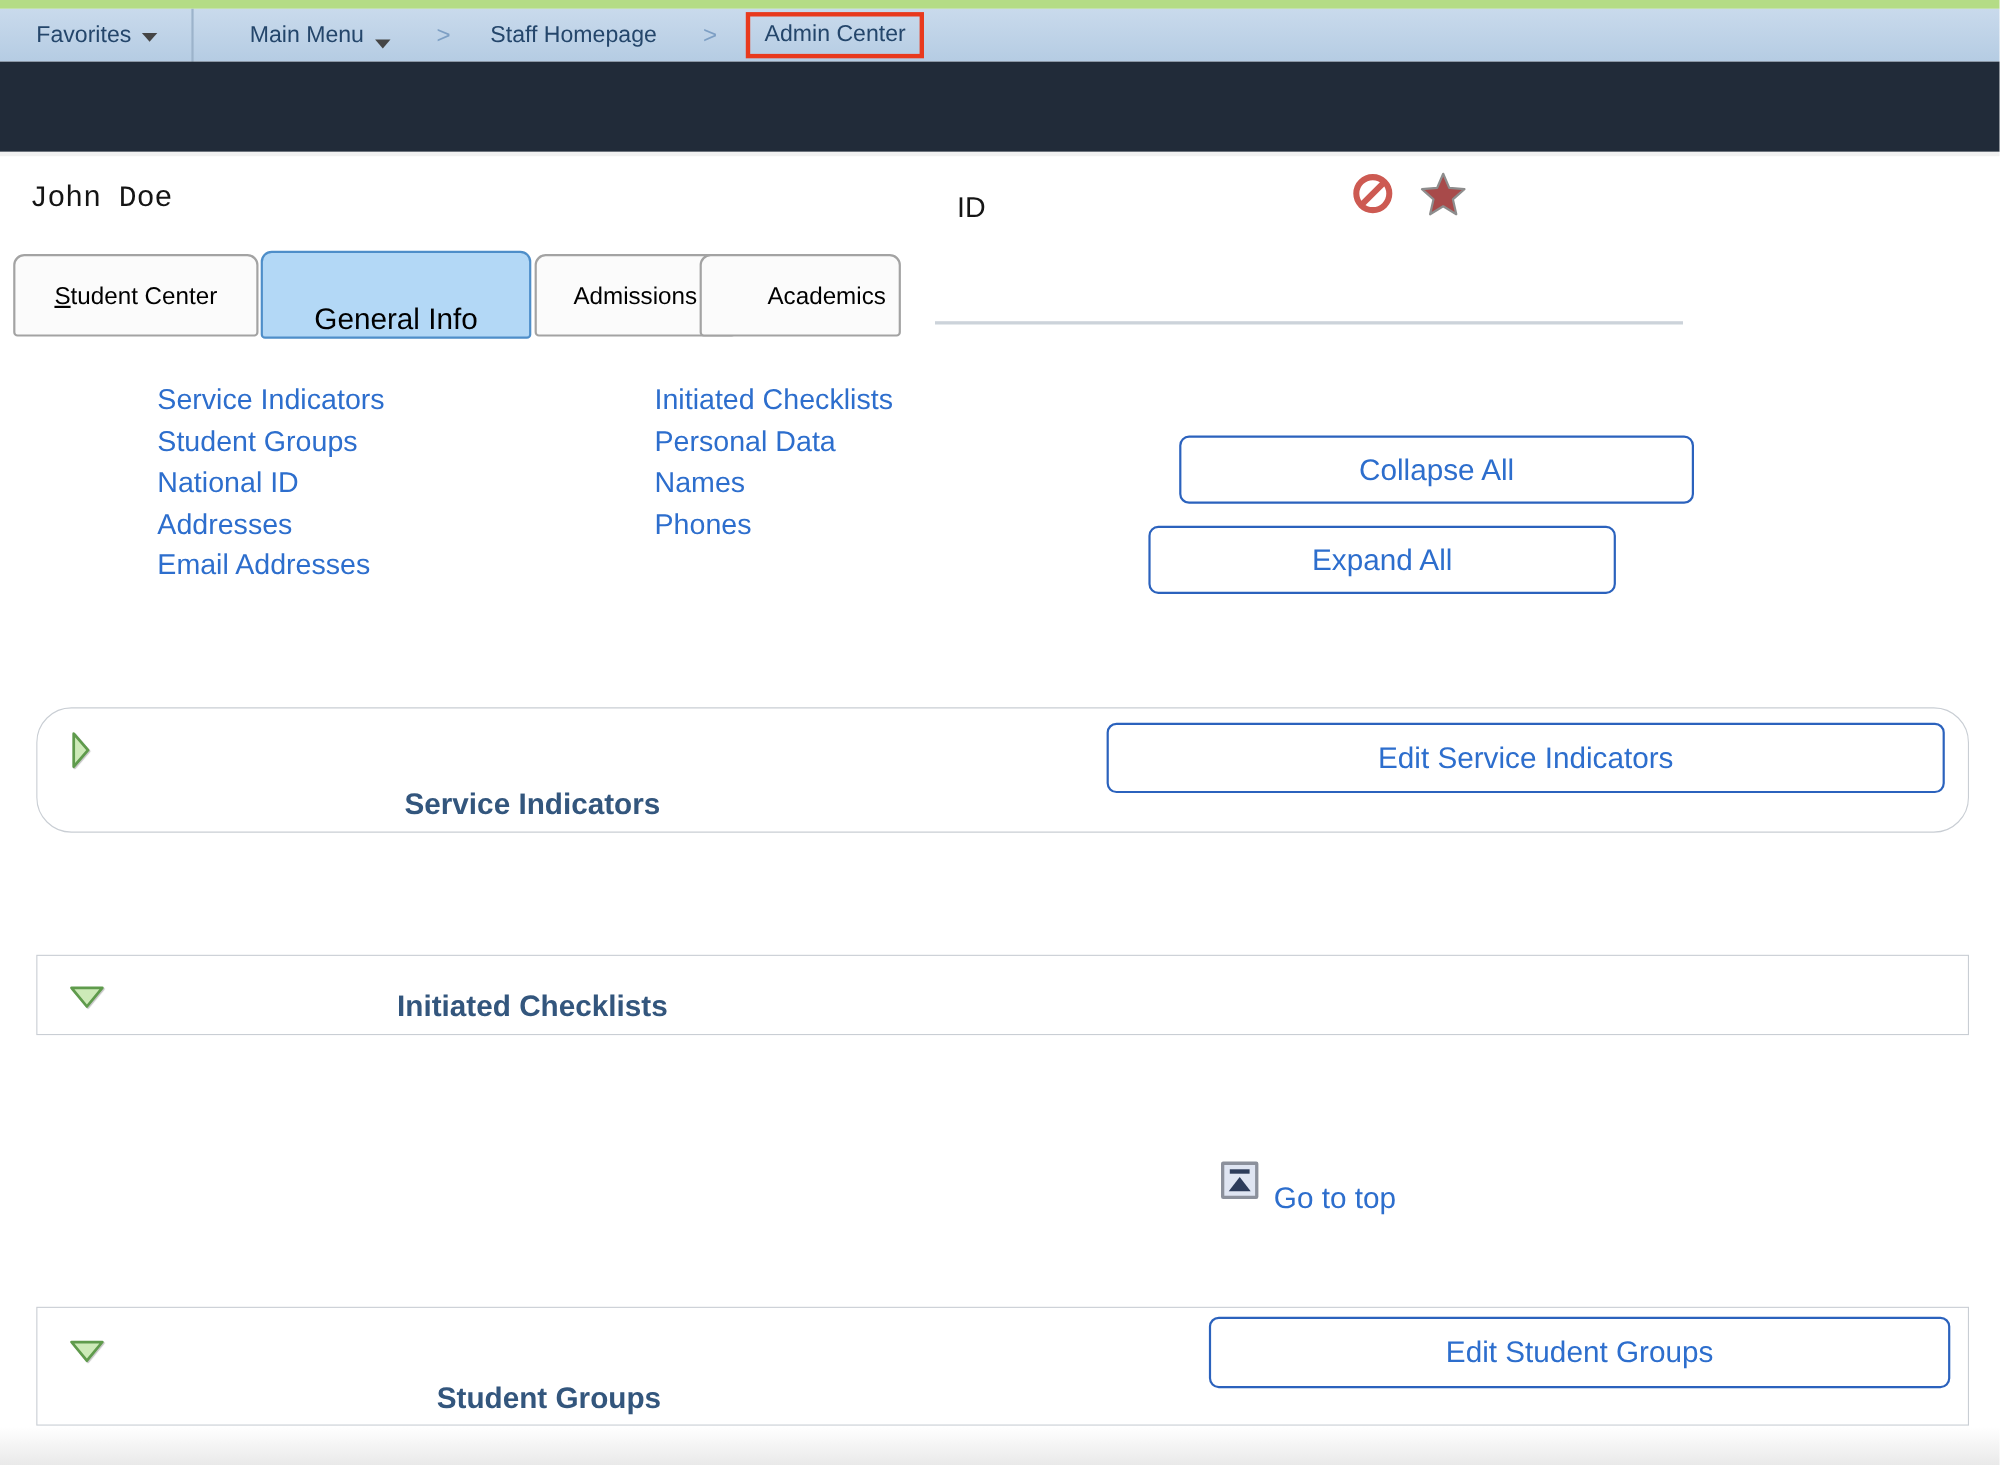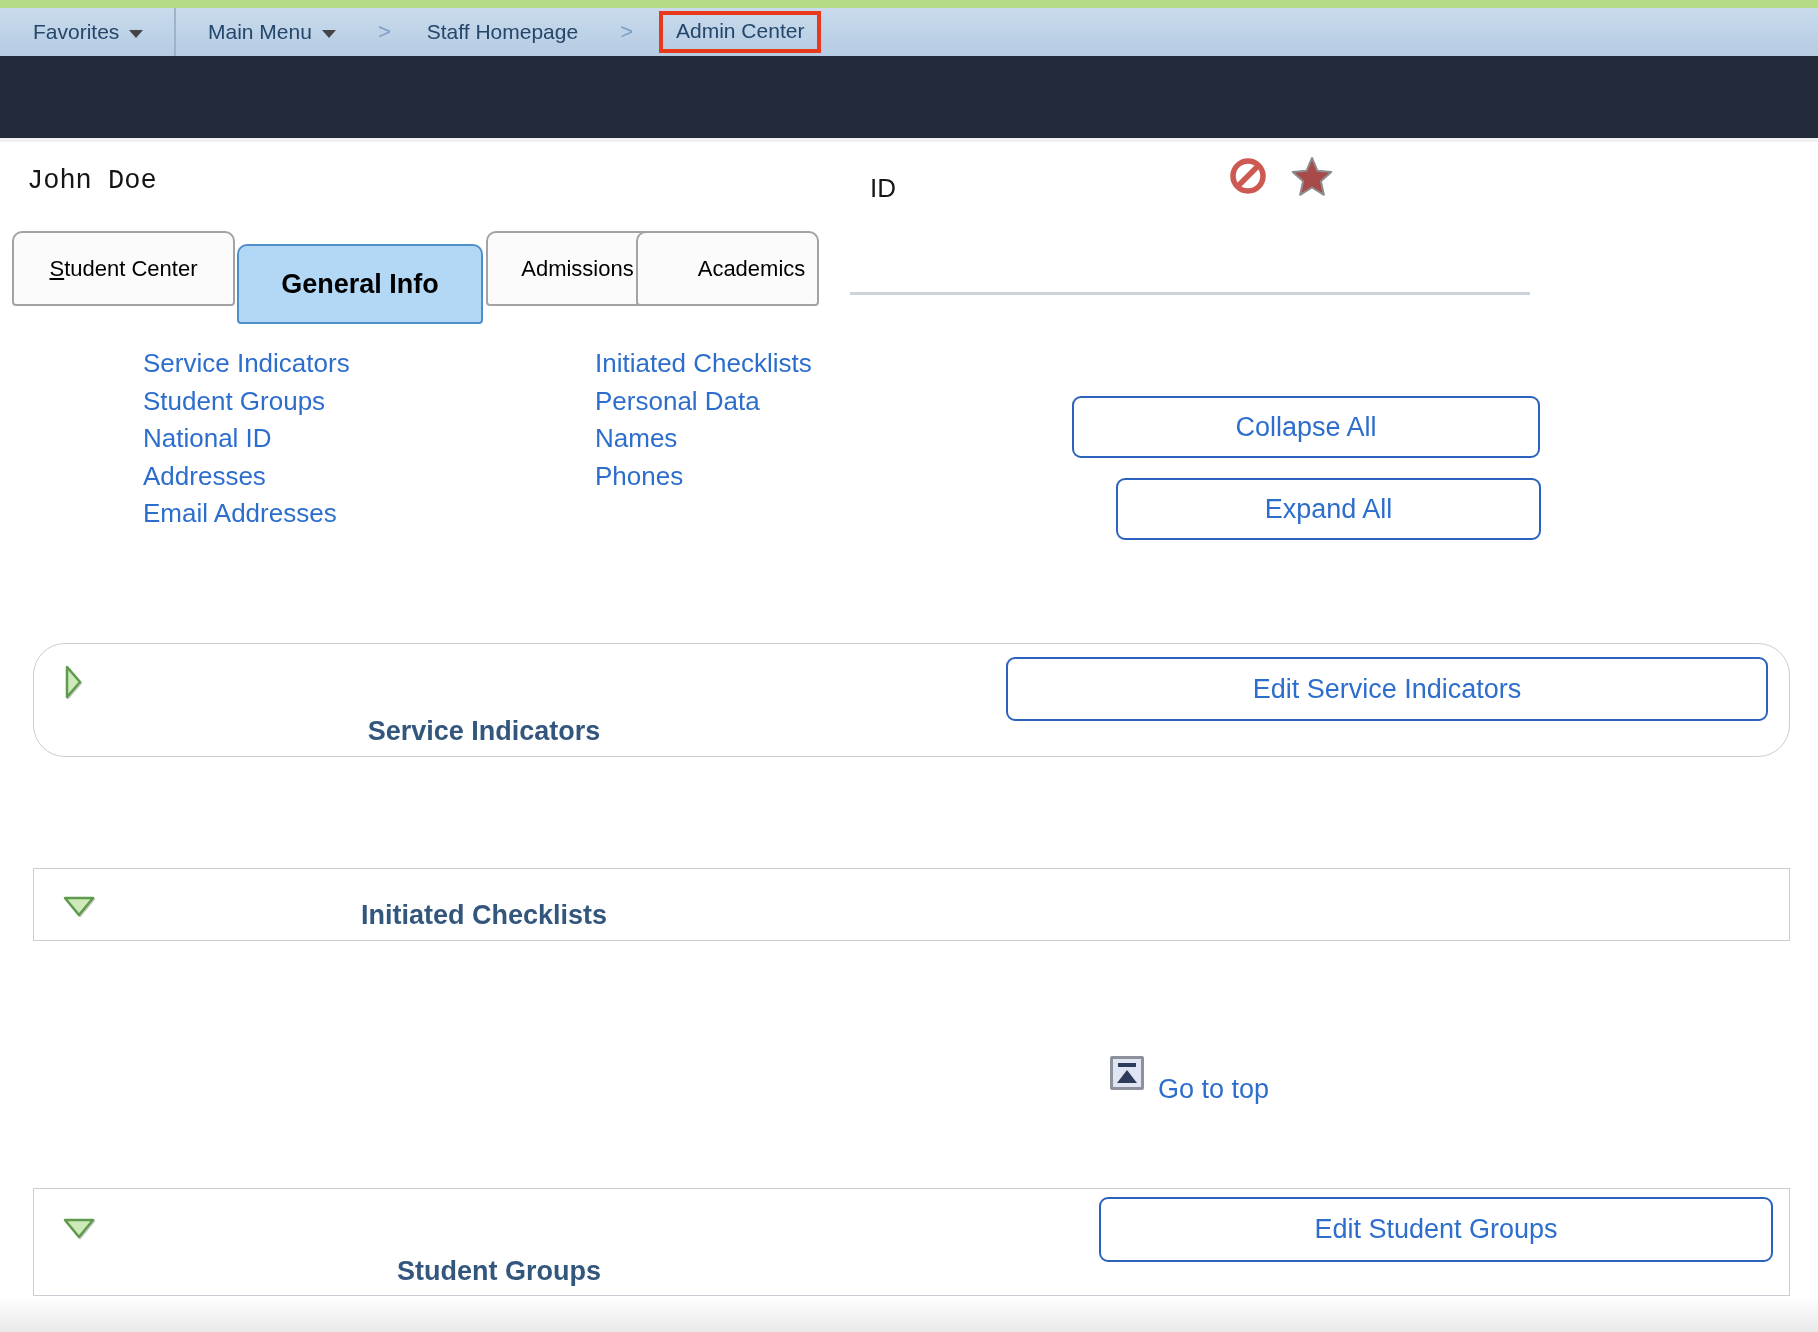--- a/index.html
+++ b/index.html
@@ -7,21 +7,21 @@
   body { font-family: "Liberation Sans", "DejaVu Sans", sans-serif; }
   .page { position: relative; width: 1818px; height: 1332px; background: #ffffff; overflow: hidden; }
 
   
   .top-strip { position: absolute; left: 0; top: 0; width: 1818px; height: 8px; background: #b4dc86; }
   .breadcrumb-bar { position: absolute; left: 0; top: 8px; width: 1818px; height: 48px;
     background: linear-gradient(#c9daec, #b5cce3); display: flex; align-items: center;
     color: #24466b; font-size: 21px; }
   .bc-favorites { display: flex; align-items: center; height: 100%; padding-left: 33px; width: 176px;
     border-right: 2px solid #9cb3cb; cursor: pointer; }
-  .bc-mainmenu { display: flex; align-items: center; margin-left: 32px; cursor: pointer; }
+  .bc-mainmenu { display: flex; align-items: flex-end; margin-left: 51px; cursor: pointer; }
   .caret-down { display: inline-block; width: 0; height: 0; margin-left: 10px; margin-top: 3px;
     border-left: 7px solid transparent; border-right: 7px solid transparent; border-top: 8px solid #454545; }
   .bc-chevron { color: #7d9fc4; font-size: 22px; margin: 0 0 0 42px; }
   .bc-crumb { margin-left: 36px; }
   .bc-crumb-highlight { margin-left: 26px; border: 4px solid #e8391d; padding: 4px 13px 6px 13px; }
 
   .navy-bar { position: absolute; left: 0; top: 56px; width: 1818px; height: 82px; background: #212b39; }
   .navy-edge { position: absolute; left: 0; top: 138px; width: 1818px; height: 4px; background: #f1f1f1; }
 
   
@@ -31,40 +31,40 @@
   .icon-btn { position: absolute; cursor: pointer; }
   .no-icon { left: 1228px; top: 14px; }
   .star-icon { left: 1290px; top: 12px; }
 
   
   .tabs-row { position: absolute; left: 0; top: 228px; width: 1818px; height: 80px; }
   .tabs-rule { position: absolute; left: 850px; top: 64px; width: 680px; height: 3px; background: #ccd3da; }
   .tab { position: absolute; top: 3px; height: 75px; background: #fbfbfb; border: 2px solid #a3a3a3;
     border-radius: 10px 10px 4px 4px; display: flex; align-items: center; justify-content: center;
     font-size: 22px; color: #000; cursor: pointer; z-index: 2; }
-  .tab-active { top: 16px; height: 80px; background: #b3d8f6; border: 2px solid #4e8ec9;
-    font-size: 27px; font-weight: bold; z-index: 3; }
+  .tab-active { top: 0; height: 80px; background: #b3d8f6; border: 2px solid #4e8ec9;
+    font-size: 27px; font-weight: normal; z-index: 3; align-items: flex-end; }
   .tab-1 { left: 12px;  width: 223px; }
   .tab-2 { left: 237px; width: 246px; }
   .tab-3 { left: 486px; width: 183px; }
   .tab-4 { left: 636px; width: 183px; padding-left: 48px; }
   .uline { text-decoration: underline; }
 
   
   .links-col { position: absolute; top: 345px; display: flex; flex-direction: column; }
   .links-col-1 { left: 143px; }
   .links-col-2 { left: 595px; }
   .qlink { font-size: 26px; line-height: 37.5px; color: #2d6ecd; cursor: pointer; white-space: nowrap; }
 
   
   .blue-btn { background: #ffffff; border: 2.5px solid #2b62bd; border-radius: 9px; color: #2d6ecd;
     font-size: 27px; display: flex; align-items: center; justify-content: center; cursor: pointer;
     font-family: inherit; }
   .collapse-all { position: absolute; left: 1072px; top: 396px; width: 468px; height: 62px; }
-  .expand-all   { position: absolute; left: 1116px; top: 478px; width: 425px; height: 62px; }
+  .expand-all   { position: absolute; left: 1044px; top: 478px; width: 425px; height: 62px; }
 
   
   .section-box { position: absolute; left: 33px; width: 1757px; background: #ffffff;
     border: 1.5px solid #c9ced4; }
   .box-svc { top: 643px;  height: 114px; border-radius: 32px; }
   .box-chk { top: 868px;  height: 73px; }
   .box-sg  { top: 1188px; height: 108px; }
   .section-title { position: absolute; left: 0; bottom: 9px; width: 900px; text-align: center;
     font-size: 27px; font-weight: bold; color: #33567d; }
   .title-sg { width: 930px; bottom: 8px; }

